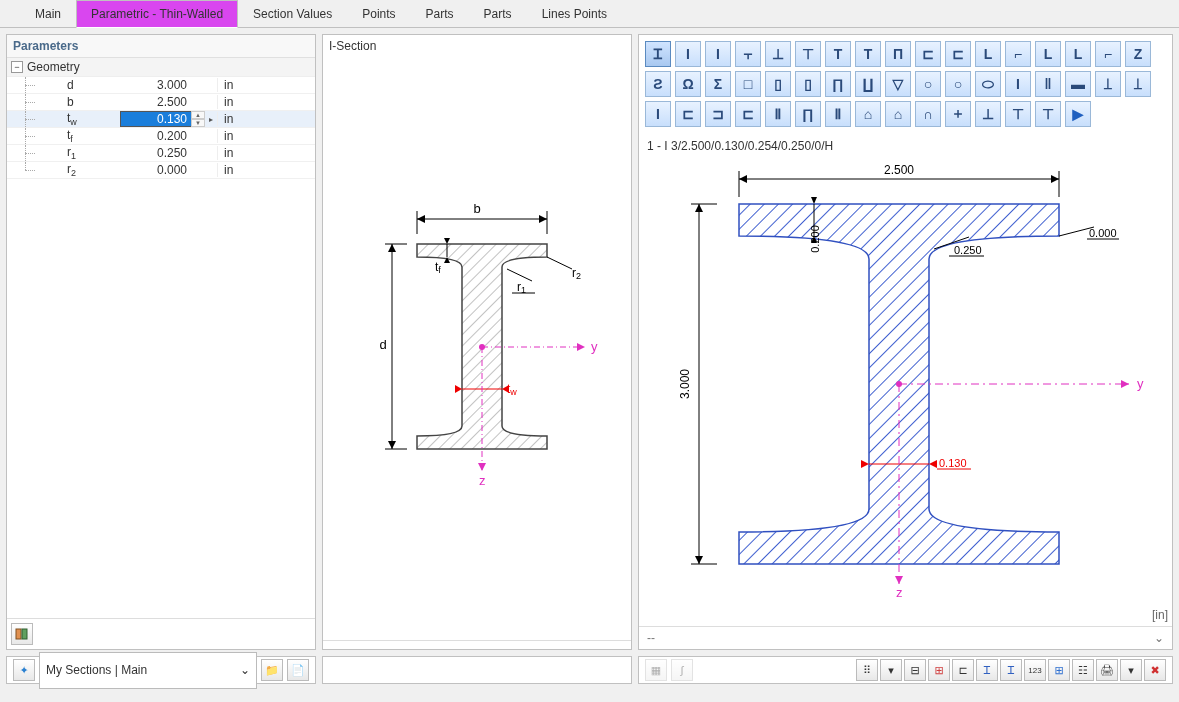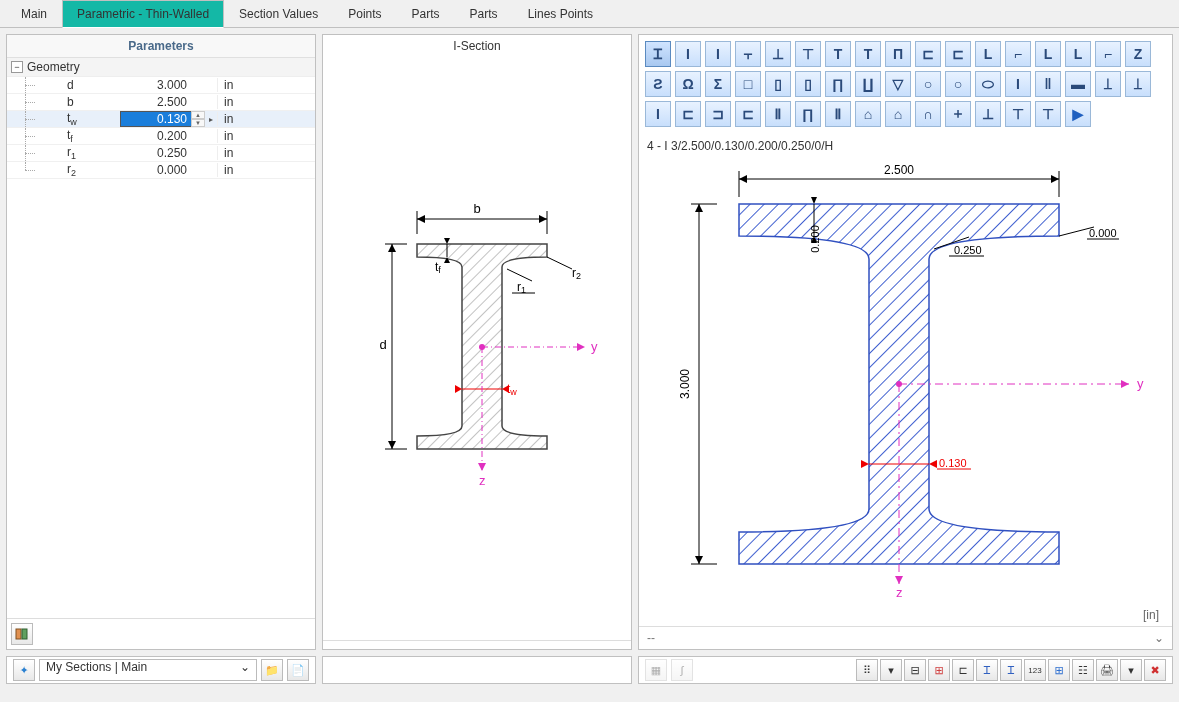--- a/index.html
+++ b/index.html
@@ -1,28 +1,28 @@
 <!DOCTYPE html>
 <html><head>
 <meta charset="utf-8">
 <style>
 * { box-sizing: border-box; margin: 0; padding: 0; font-family: "Segoe UI", Arial, sans-serif; }
 body { width: 1179px; height: 702px; background: #f0f0f0; font-size: 12px; color: #333; overflow: hidden; }
 
-.tabs { display: flex; background: #f0f0f0; border-bottom: 1px solid #c0c0c0; height: 28px; padding: 0 6px; }
+.tabs { display: flex; background: #f0f0f0; border-bottom: 1px solid #c0c0c0; height: 28px; padding: 0 20px; }
 .tab { padding: 6px 14px; cursor: pointer; border: 1px solid transparent; white-space: nowrap; }
-.tab.active { background: #14b8a6; border: 1px solid #c0c0c0; border-bottom: 1px solid #fff; margin-bottom: -1px; }
+.tab.active { background: #d946ef; border: 1px solid #c0c0c0; border-bottom: 1px solid #fff; margin-bottom: -1px; }
 
 .workspace { display: flex; height: 628px; gap: 6px; padding: 6px; }
 .panel { background: #fff; border: 1px solid #c0c0c0; display: flex; flex-direction: column; }
 .panel-left { width: 310px; }
 .panel-mid { width: 310px; gap: 25px; }
 .panel-right { flex: 1; }
 
-.panel-header { padding: 4px 6px; color: #4a6a8a; font-weight: 600; border-bottom: 1px solid #e0e0e0; background: #f8f8f8; text-align: center; }
+.panel-header { padding: 4px 6px; color: #4a6a8a; font-weight: 600; border-bottom: 1px solid #e0e0e0; background: #f8f8f8; }
 .tree { flex: 1; overflow: auto; }
 .tree-group { display: flex; align-items: center; padding: 2px 4px; background: #f4f4f4; border-bottom: 1px solid #eee; }
 .tree-toggle { width: 12px; height: 12px; border: 1px solid #999; margin-right: 4px; text-align: center; line-height: 10px; font-size: 9px; cursor: pointer; background: #fff; }
 .param-row { display: flex; align-items: center; height: 17px; border-bottom: 1px solid #f0f0f0; }
 .param-row.active { background: #e8f0fa; }
 .param-branch { width: 34px; height: 100%; position: relative; }
 .param-branch::before { content: ""; position: absolute; left: 18px; top: 0; bottom: 0; border-left: 1px dotted #aaa; }
 .param-branch.last::before { bottom: 50%; }
 .param-branch::after { content: ""; position: absolute; left: 18px; top: 50%; width: 10px; border-top: 1px dotted #aaa; }
 .param-name { width: 80px; padding-left: 26px; }
@@ -37,28 +37,28 @@
 .icon-btn { width: 22px; height: 22px; border: 1px solid #bbb; background: linear-gradient(#fff,#e8e8e8); display: flex; align-items: center; justify-content: center; cursor: pointer; font-size: 11px; }
 
 .diagram { flex: 1; display: flex; align-items: center; justify-content: center; position: relative; }
 
 .shape-gallery { display: flex; flex-wrap: wrap; gap: 4px; padding: 6px; background: #fff; }
 .shape-btn { width: 26px; height: 26px; border: 1px solid #9ab8d8; background: linear-gradient(#e8f2ff,#c8dffc); display: flex; align-items: center; justify-content: center; cursor: pointer; color: #2a4a7a; font-size: 14px; font-weight: bold; }
 .shape-btn.active { background: linear-gradient(#d0e4ff,#a8c8f0); border-color: #5a8ac0; }
 
 .section-title { padding: 6px 8px; font-size: 12px; }
 .right-diagram { flex: 1; position: relative; }
-.unit-label { position: absolute; right: 13px; bottom: 4px; color: #666; margin-left: 48px; }
+.unit-label { position: absolute; right: 4px; bottom: 4px; color: #666; margin-left: 48px; }
 
 .footer-row { display: flex; gap: 6px; padding: 0 6px 6px 6px; height: 34px; }
 .footer-seg { background: #fff; border: 1px solid #c0c0c0; display: flex; align-items: center; padding: 3px 6px; gap: 4px; }
 .footer-seg.left { width: 310px; }
 .footer-seg.mid { width: 310px; justify-content: flex-start; }
 .footer-seg.right { flex: 1; justify-content: space-between; }
-.combo { flex: 1; height: 22px; border: 1px solid #bbb; background: #fff; display: flex; padding: 0 6px; justify-content: space-between; cursor: pointer; }
+.combo { flex: 1; height: 37px; border: 1px solid #bbb; background: #fff; display: flex; align-items: center; padding: 0 6px; justify-content: space-between; cursor: pointer; }
 .toolbar-right { display: flex; gap: 2px; }
 
 .info-bar { border-top: 1px solid #ddd; padding: 4px 8px; color: #777; display: flex; justify-content: space-between; align-items: center; }
 
 sub { font-size: 9px; }
 </style>
 </head>
 <body>
 
 <div class="tabs">
@@ -241,21 +241,21 @@
       <div class="shape-btn">Ⅱ</div>
       <div class="shape-btn">⌂</div>
       <div class="shape-btn">⌂</div>
       <div class="shape-btn">∩</div>
       <div class="shape-btn">＋</div>
       <div class="shape-btn">⊥</div>
       <div class="shape-btn">⊤</div>
       <div class="shape-btn">⊤</div>
       <div class="shape-btn" style="color:#2060c0">▶</div>
     </div>
-    <div class="section-title">4 - I 3/2.500/0.130/0.200/0.250/0/H</div>
+    <div class="section-title">1 - I 3/2.500/0.130/0.254/0.250/0/H</div>
     <div class="right-diagram">
       <svg width="510" height="440" viewBox="0 0 510 440">
         <defs>
             <pattern id="hatch2" width="10" height="10" patternUnits="userSpaceOnUse" patternTransform="rotate(45)">
               <line x1="0" y1="0" x2="0" y2="10" stroke="#4060d0" stroke-width="2"></line>
             </pattern>
           </defs>
 
         <line x1="100" y1="20" x2="420" y2="20" stroke="#000"></line>
         <line x1="100" y1="12" x2="100" y2="38" stroke="#000"></line>

